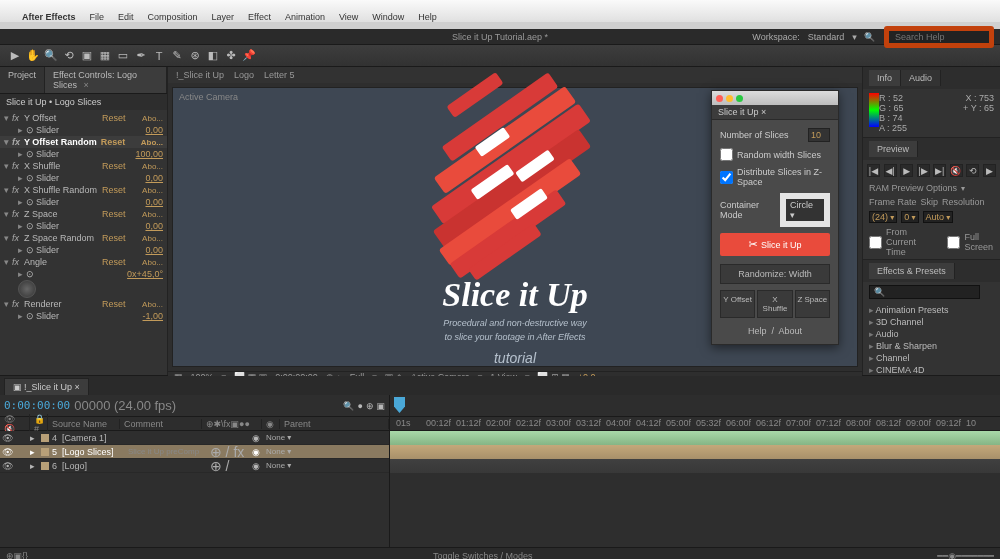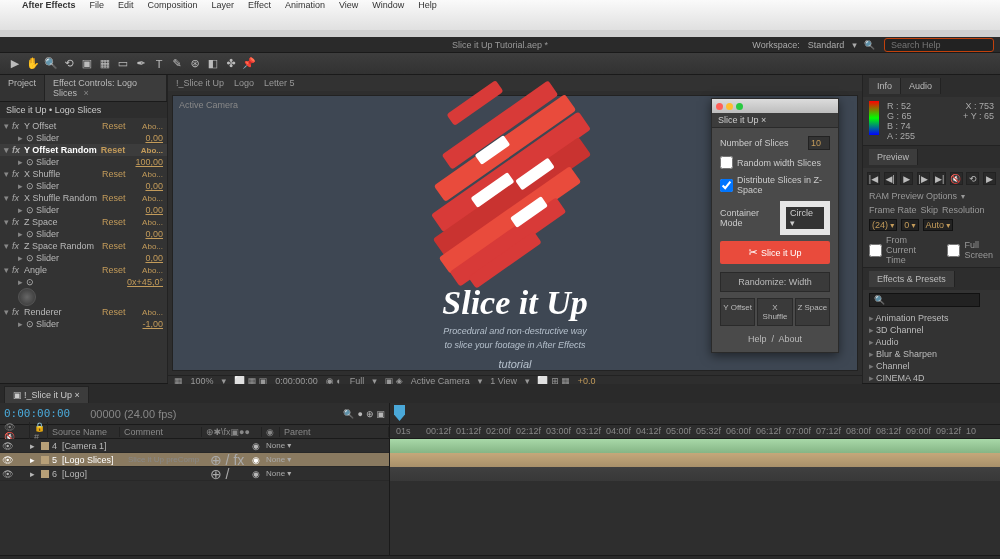--- a/index.html
+++ b/index.html
@@ -1,26 +1,26 @@
 <!DOCTYPE html>
 <html><head>
 <meta charset="utf-8">
 <style>
 * { margin: 0; padding: 0; box-sizing: border-box; font-family: "Lucida Grande", Arial, sans-serif; font-size: 9px; }
 body { background: #1e1e1e; color: #b8b8b8; width: 1000px; height: 559px; overflow: hidden; }
-.mac-menubar { height: 30px; background: linear-gradient(#fafafa, #e0e0e0); display: flex; align-items: flex-start; padding: 0 8px; color: #333; gap: 14px; }
+.mac-menubar { height: 22px; background: linear-gradient(#fafafa, #e0e0e0); display: flex; align-items: flex-end; padding: 0 8px; color: #333; gap: 14px; }
 .mac-menubar .apple { font-size: 13px; }
 .mac-menubar .app-name { font-weight: bold; }
 .title-bar { height: 7px; background: #d0d0d0; }
 .workspace-bar { height: 16px; background: #2a2a2a; border-bottom: 1px solid #1a1a1a; display: flex; align-items: center; padding: 0 6px; color: #aaa; }
 .workspace-bar .title { position: absolute; left: 50%; transform: translateX(-50%); color: #999; font-size: 9px; }
 .workspace-bar .right { margin-left: auto; display: flex; gap: 8px; align-items: center; }
 .toolbar { height: 22px; background: linear-gradient(#3d3d3d,#323232); border-bottom: 1px solid #1a1a1a; display: flex; align-items: center; padding: 0 6px; }
 .toolbar .tool { width: 18px; height: 18px; display: flex; align-items: center; justify-content: center; color: #bbb; font-size: 11px; }
-.searchbox { background: #222; border: 1px solid #c2410c; border-radius: 3px; padding: 1px 6px; color: #999; width: 110px; }
+.searchbox { background: #222; border: 5px solid #c2410c; border-radius: 3px; padding: 1px 6px; color: #999; width: 110px; }
 .main-area { display: flex; height: calc(100% - 18px - 7px - 16px - 22px - 188px); }
 .left-panel { width: 168px; background: #333; border-right: 1px solid #222; display: flex; flex-direction: column; }
 .panel-tabs { display: flex; background: #2a2a2a; border-bottom: 1px solid #1a1a1a; }
 .panel-tab { padding: 3px 8px; background: #333; border-right: 1px solid #222; color: #bbb; cursor: pointer; }
 .panel-tab.active { background: #3c3c3c; }
 .panel-tab .close { color: #888; margin-left: 4px; }
 .ec-header { padding: 3px 6px; background: #2d2d2d; font-size: 9px; color: #ccc; }
 .ec-props { flex: 1; overflow: auto; padding: 2px 0; }
 .ec-row { display: flex; align-items: center; padding: 1px 4px; font-size: 9px; }
 .ec-row .tri { width: 8px; color: #888; }
@@ -51,21 +51,21 @@
 .slice.s5 { left: 15px; top: 114px; width: 160px; height: 20px; background: #e94b3c; }
 .slice.s6 { left: 28px; top: 137px; width: 130px; height: 18px; }
 .slice.s7 { left: 50px; top: 157px; width: 80px; height: 14px; }
 .light { position: absolute; background: #fff; transform: rotate(-35deg); border-radius: 2px; height: 12px; }
 .light.l0 { left: 60px; top: 48px; width: 35px; }
 .light.l1 { left: 100px; top: 72px; width: 40px; }
 .light.l2 { left: 55px; top: 88px; width: 45px; }
 .light.l3 { left: 95px; top: 110px; width: 38px; }
 .logo-title { color: #fff; font-size: 34px; font-weight: bold; font-style: italic; font-family: Georgia, serif; }
 .logo-sub { color: #b5c0cc; font-size: 9px; text-align: center; margin-top: 4px; font-style: italic; }
-.logo-tut { color: #b5c0cc; font-size: 11px; font-style: italic; margin-top: 8px; text-align: center; }
+.logo-tut { color: #b5c0cc; font-size: 14px; font-style: italic; margin-top: 8px; text-align: center; }
 .plugin-panel { position: absolute; right: 18px; top: 2px; width: 128px; background: #4a4a4a; border: 1px solid #2a2a2a; box-shadow: 0 3px 10px rgba(0,0,0,.5); }
 .plugin-titlebar { height: 14px; background: linear-gradient(#dcdcdc,#bdbdbd); display: flex; align-items: center; padding: 0 4px; gap: 3px; }
 .tl-dot { width: 7px; height: 7px; border-radius: 50%; }
 .plugin-tab { background: #3c3c3c; padding: 2px 6px; color: #ccc; border-bottom: 1px solid #2a2a2a; font-size: 9px; }
 .plugin-body { padding: 8px; color: #ccc; border-radius: 12px; }
 .plugin-row { display: flex; align-items: center; margin-bottom: 6px; font-size: 9px; }
 .plugin-row label { flex: 1; }
 .plugin-row .ninput { width: 22px; background: #333; border: 1px solid #222; color: #c39b5a; padding: 1px 2px; font-size: 9px; }
 .plugin-row input[type=checkbox] { margin-right: 4px; }
 .plugin-select { background: #333; border: 6px solid #e5e5e5; color: #ccc; padding: 1px 4px; font-size: 9px; width: 50px; }
@@ -88,21 +88,21 @@
 .ep-list { padding: 2px 0; }
 .ep-item { padding: 1px 6px; color: #bbb; cursor: pointer; }
 .ep-item::before { content: "▸ "; color: #777; }
 .timeline-area { height: 188px; background: #2a2a2a; border-top: 1px solid #1a1a1a; display: flex; flex-direction: column; }
 .tl-tabs { display: flex; background: #2a2a2a; padding: 2px 4px 0; }
 .tl-tab { padding: 3px 8px; background: #3c3c3c; color: #ccc; border: 1px solid #222; border-bottom: none; }
 .tl-body { flex: 1; display: flex; }
 .tl-left { width: 390px; border-right: 1px solid #1a1a1a; display: flex; flex-direction: column; }
 .tl-header { height: 22px; display: flex; align-items: center; padding: 0 4px; background: #2e2e2e; border-bottom: 1px solid #1a1a1a; }
 .tc { color: #4aa8d8; font-size: 11px; font-family: monospace; }
-.tc-sub { color: #888; font-size: 11px; margin-left: 20px; }
+.tc-sub { color: #888; font-size: 13px; margin-left: 4px; }
 .tl-cols { height: 14px; display: flex; background: #2d2d2d; font-size: 8px; color: #888; border-bottom: 1px solid #1a1a1a; align-items: center; }
 .tl-col { padding: 0 4px; border-right: 1px solid #222; }
 .tl-layers { flex: 1; background: #2e2e2e; }
 .tl-layer { display: flex; align-items: center; height: 14px; font-size: 9px; padding: 0 2px; border-bottom: 1px solid #282828; }
 .tl-layer.sel { background: #8a7a60; color: #fff; }
 .tl-layer .swatch { width: 8px; height: 8px; margin: 0 3px; }
 .tl-layer .lname { width: 68px; padding-left: 2px; }
 .tl-layer .comment { width: 82px; color: #888; font-size: 8px; }
 .tl-layer .sw { width: 42px; font-size: 14px; color: #aaa; }
 .tl-layer .parent { width: 50px; font-size: 8px; color: #aaa; }
@@ -354,21 +354,21 @@
     </div>
   </div>
 
   <div class="right-panel">
     <div class="rp-section">
       <div class="rp-head">
           <span class="panel-tab active">Info</span>
           <span class="panel-tab">Audio</span>
         </div>
       <div class="rp-body">
-        <div style="display:flex;gap:8px">
+        <div style="display:flex;">
           <div style="width:10px;height:34px;background:linear-gradient(red,lime,blue)"></div>
           <div style="flex:1">
             <div class="info-row">
                 <span><span>R :</span> <span>52</span></span>
                 <span><span>X :</span> <span>753</span></span>
               </div>
             <div class="info-row">
                 <span><span>G :</span> <span>65</span></span>
                 <span><span>+</span> <span>Y :</span> <span>65</span></span>
               </div>

